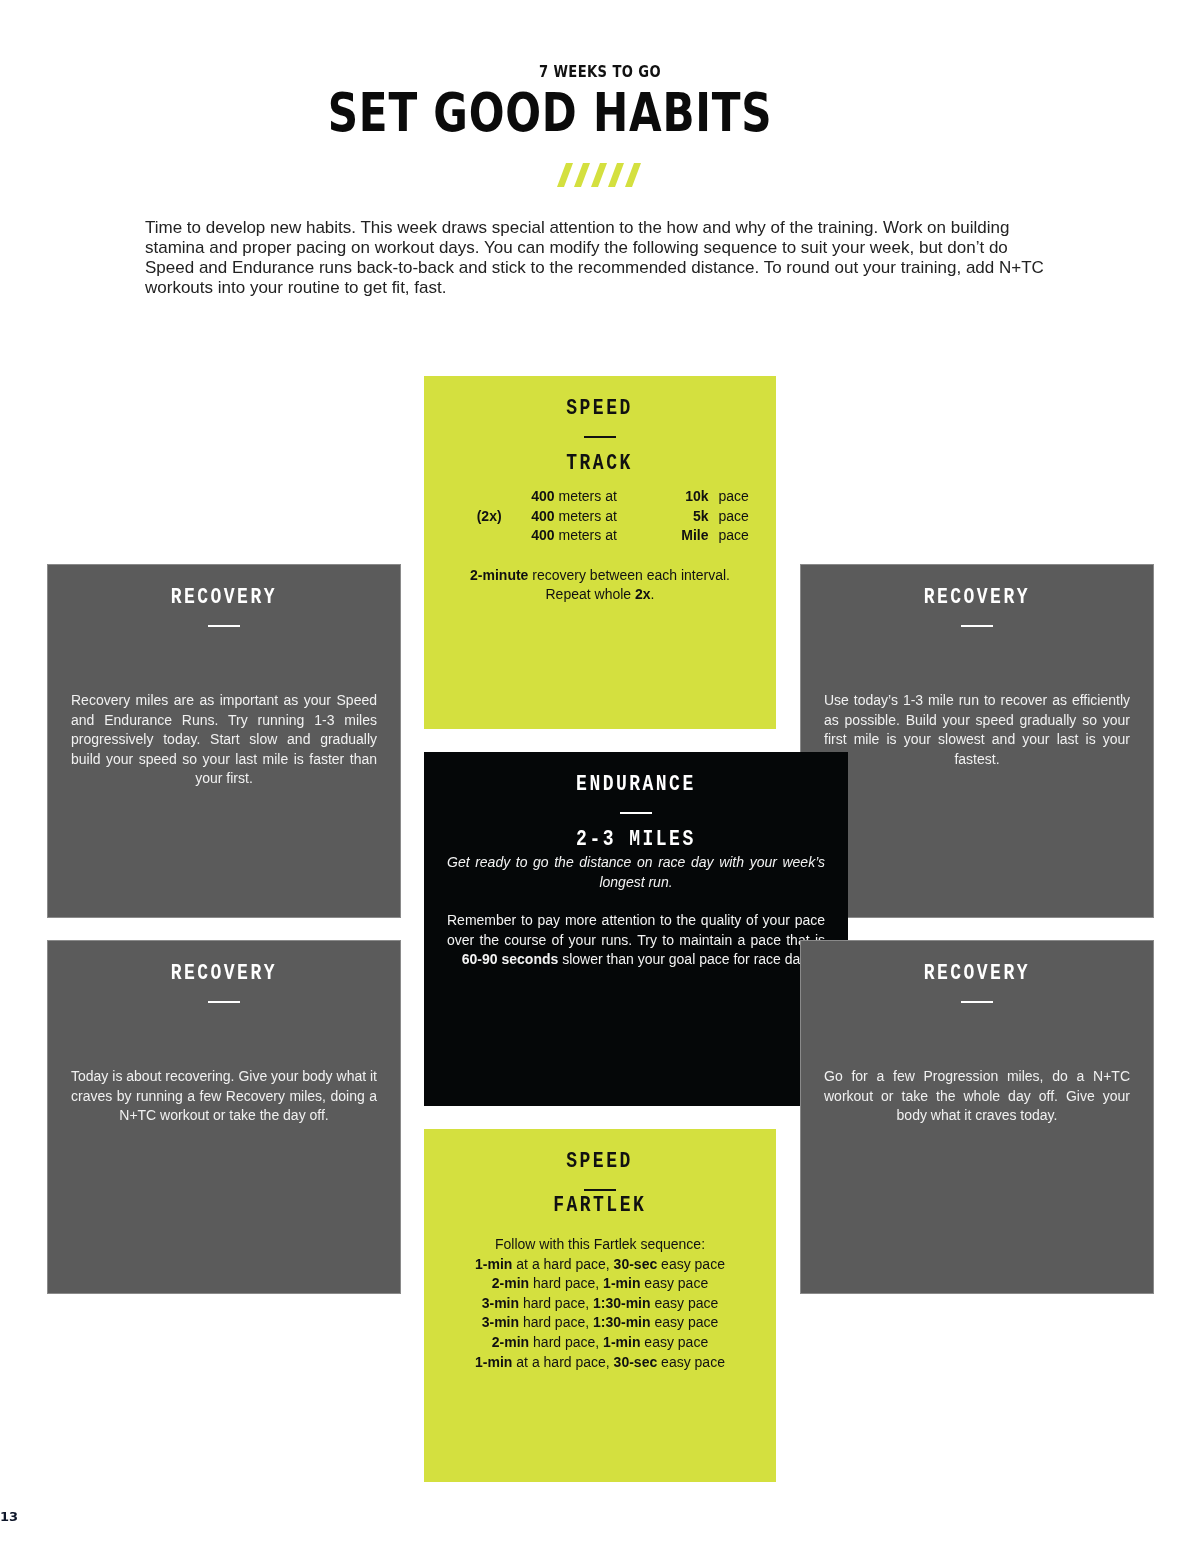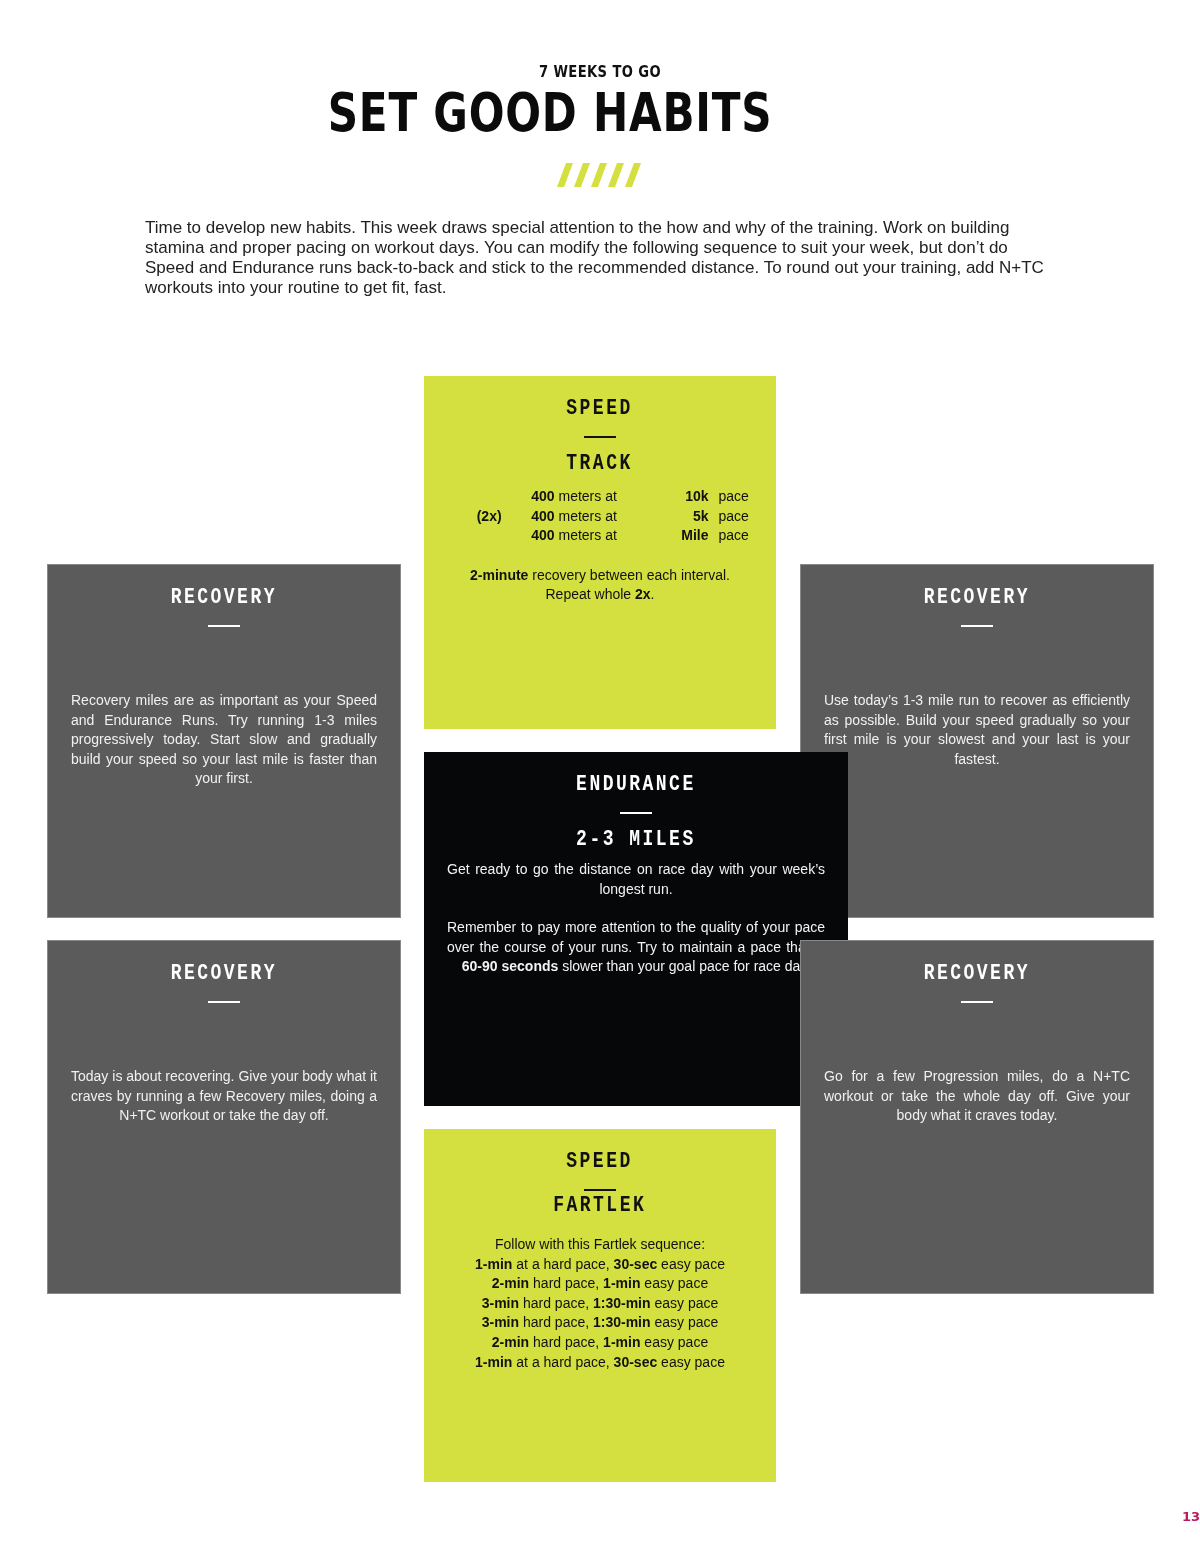--- a/index.html
+++ b/index.html
@@ -24,22 +24,22 @@
   .box-h span { display: inline-block; transform: scaleX(0.82); }
   .rule { width: 32px; height: 2px; margin: 0 auto; }
   .green .rule { background: #111; }
   .gray .rule, .black .rule { background: #fff; }
   .body-text { font-size: 14px; line-height: 19.6px; }
   .gray .body-text { color: #f1f1f1; text-align: justify; text-align-last: center; }
   .black .body-text { color: #f3f3f3; text-align: justify; text-align-last: center; }
   .track-table { margin: 0 auto; border-collapse: collapse; font-size: 14px; line-height: 19.6px; }
   .track-table td { padding: 0; }
   .b { font-weight: bold; }
-  .page-num { position: absolute; top: 1509px; left: 0; width: 1200px; text-align: right;
-              font-family: "DejaVu Sans", sans-serif; font-weight: bold; font-size: 13px; color: #be185d; }
+  .page-num { position: absolute; top: 1509px; left: 0; width: 1200px; text-align: left;
+              font-family: "DejaVu Sans", sans-serif; font-weight: bold; font-size: 13px; color: #0f172a; }
 </style>
 </head>
 <body>
 
 <div class="kicker">7 WEEKS TO GO</div>
 <div class="title"><span>SET GOOD HABITS</span></div>
 <svg class="stripes" viewBox="0 0 86 24">
   <g fill="#d4e03f">
     <polygon points="9,0 16,0 7,24 0,24"></polygon>
     <polygon points="26,0 33,0 24,24 17,24"></polygon>
@@ -94,21 +94,21 @@
 <div class="box gray" style="left:800px; top:564px; width:354px; height:354px;">
   <div style="margin-top:22px;" class="box-h"><span>RECOVERY</span></div>
   <div class="rule" style="margin-top:16px;"></div>
   <div class="body-text" style="margin:64px 23px 0 23px;">Use today’s 1-3 mile run to recover as efficiently as possible. Build your speed gradually so your first mile is your slowest and your last is your fastest.</div>
 </div>
 
 <div class="box black" style="left:424px; top:752px; width:424px; height:354px;">
   <div style="margin-top:22px;" class="box-h"><span>ENDURANCE</span></div>
   <div class="rule" style="margin-top:16px;"></div>
   <div style="margin-top:15px;" class="box-h"><span>2-3 MILES</span></div>
-  <div class="body-text" style="margin:9px 23px 0 23px;">Get ready to go the distance on race day with your week’s longest run.</div>
+  <div class="body-text" style="margin:2px 23px 0 23px;font-style:italic;">Get ready to go the distance on race day with your week’s longest run.</div>
   <div class="body-text" style="margin:19px 23px 0 23px;">
     <span>Remember to pay more attention to the quality of your pace over the course of your runs. Try to maintain a pace that is </span><span class="b">60-90 seconds</span><span> slower than your goal pace for race day.</span>
   </div>
 </div>
 
 <div class="box gray" style="left:47px; top:940px; width:354px; height:354px;">
   <div style="margin-top:22px;" class="box-h"><span>RECOVERY</span></div>
   <div class="rule" style="margin-top:16px;"></div>
   <div class="body-text" style="margin:64px 23px 0 23px;">Today is about recovering. Give your body what it craves by running a few Recovery miles, doing a N+TC workout or take the day off.</div>
 </div>

